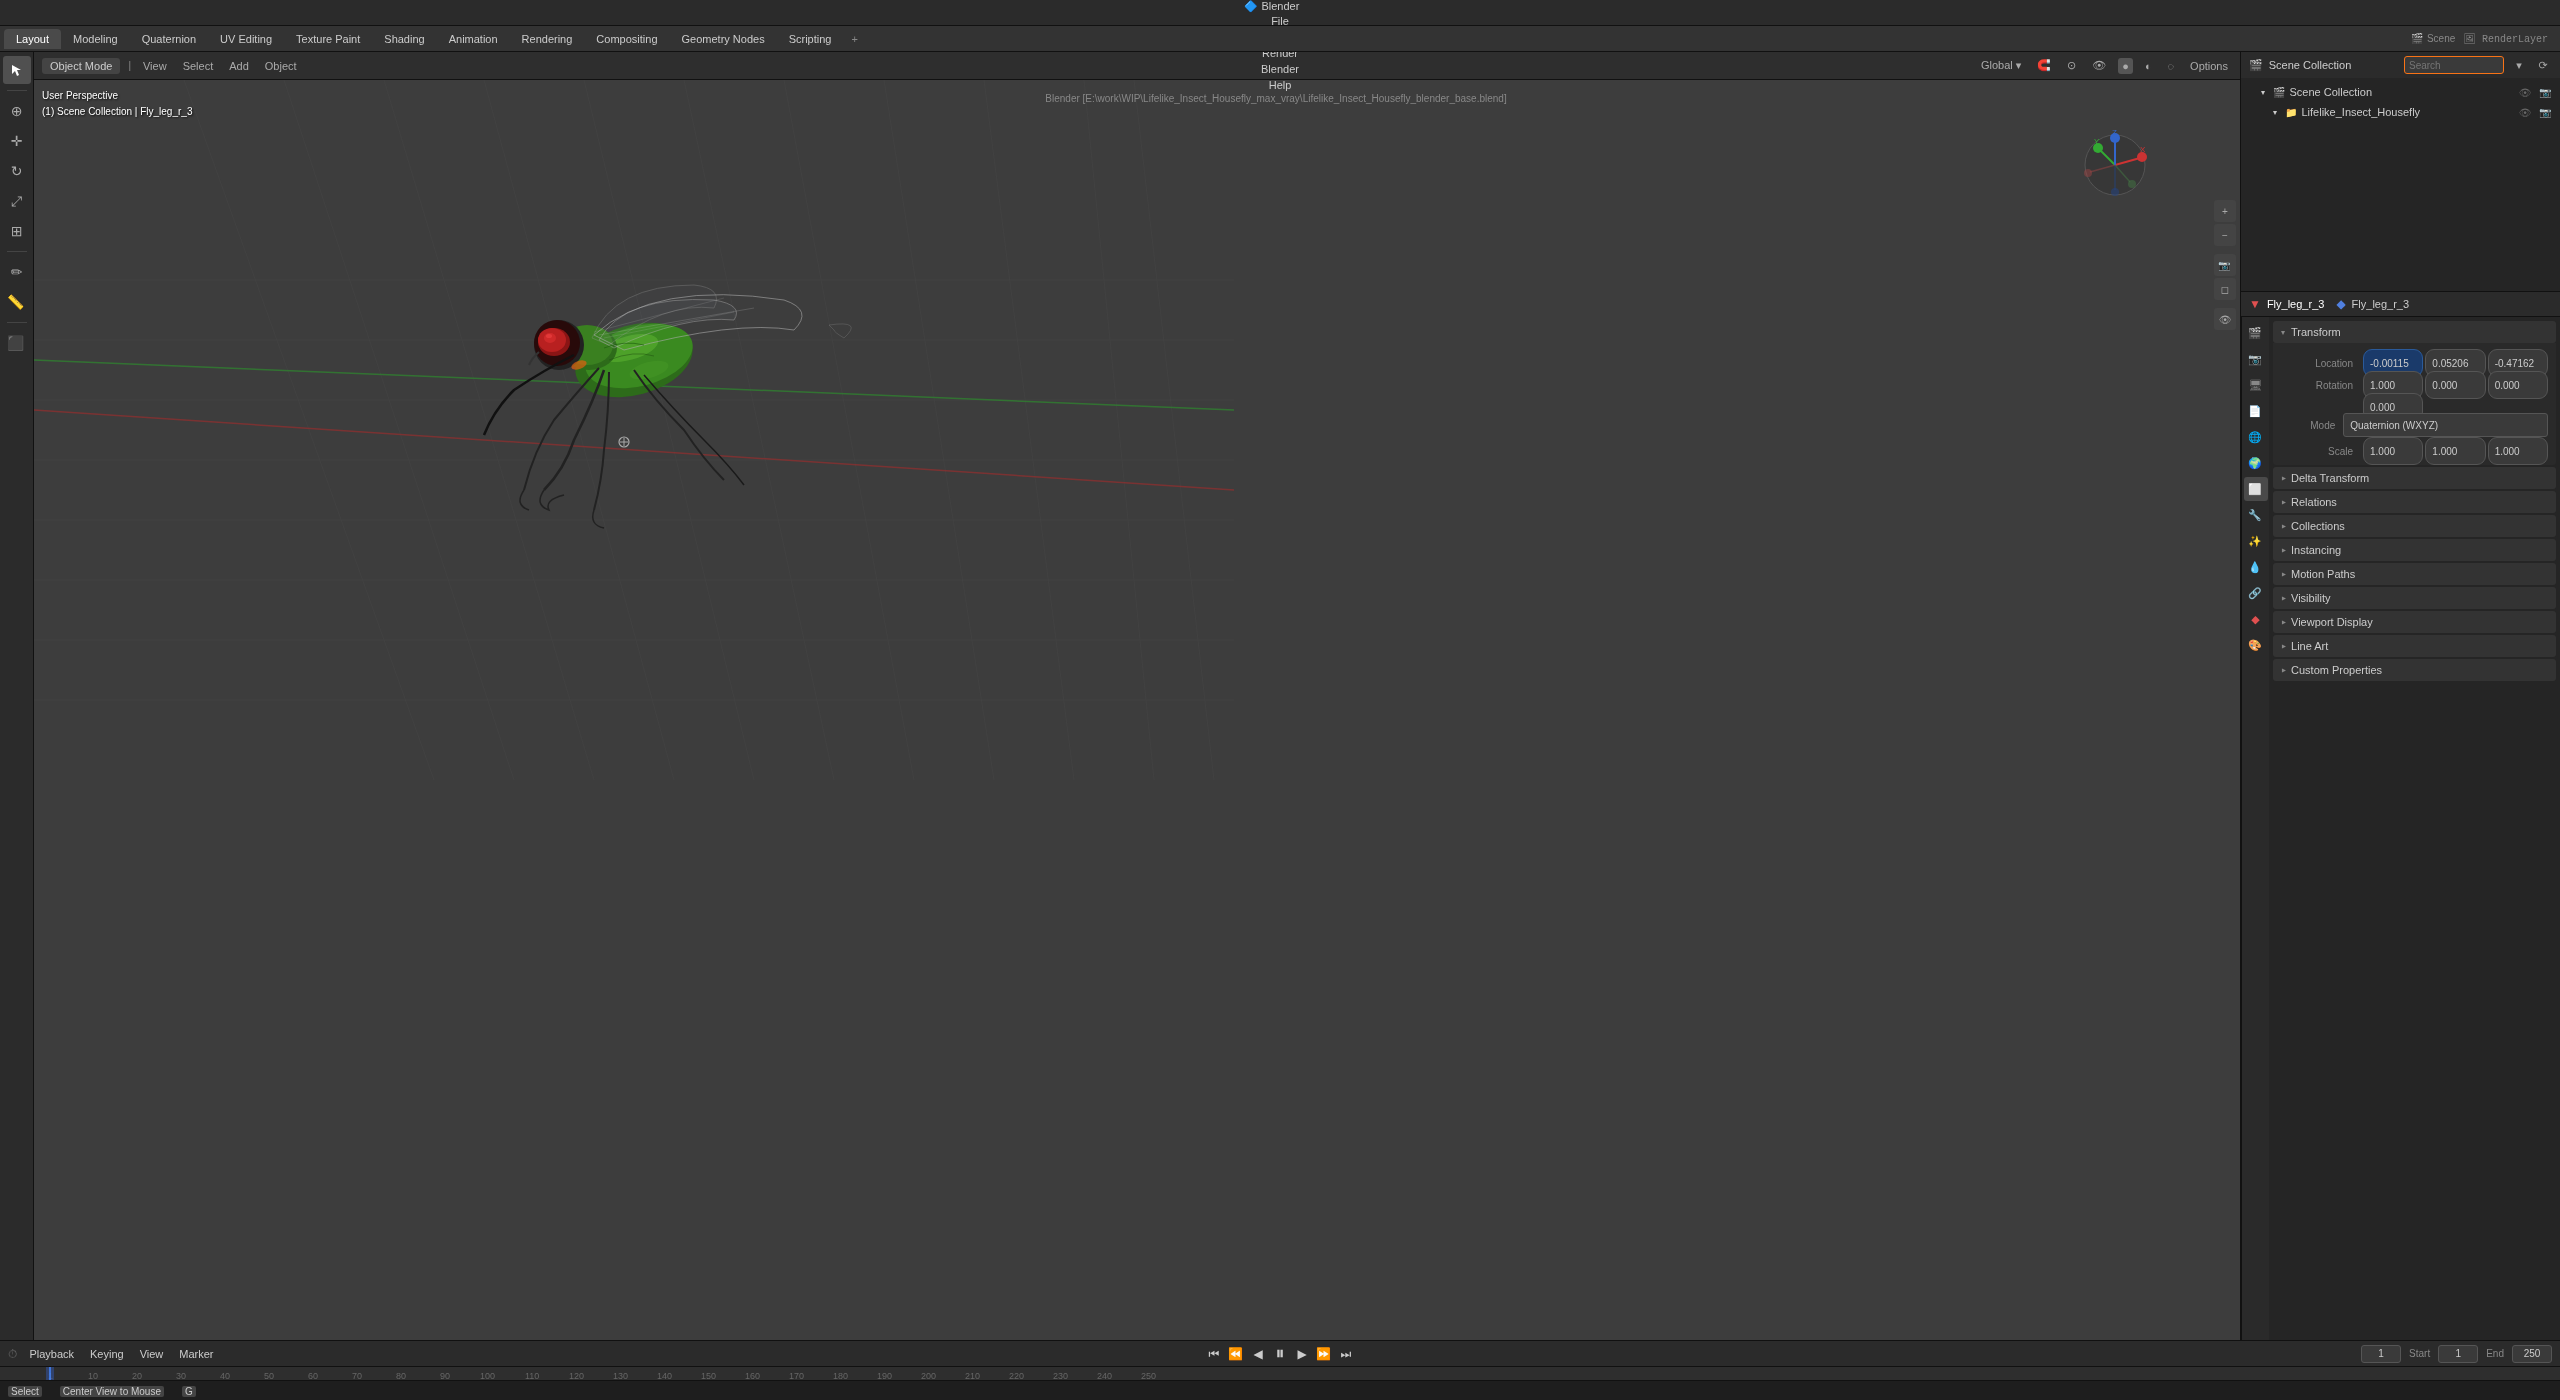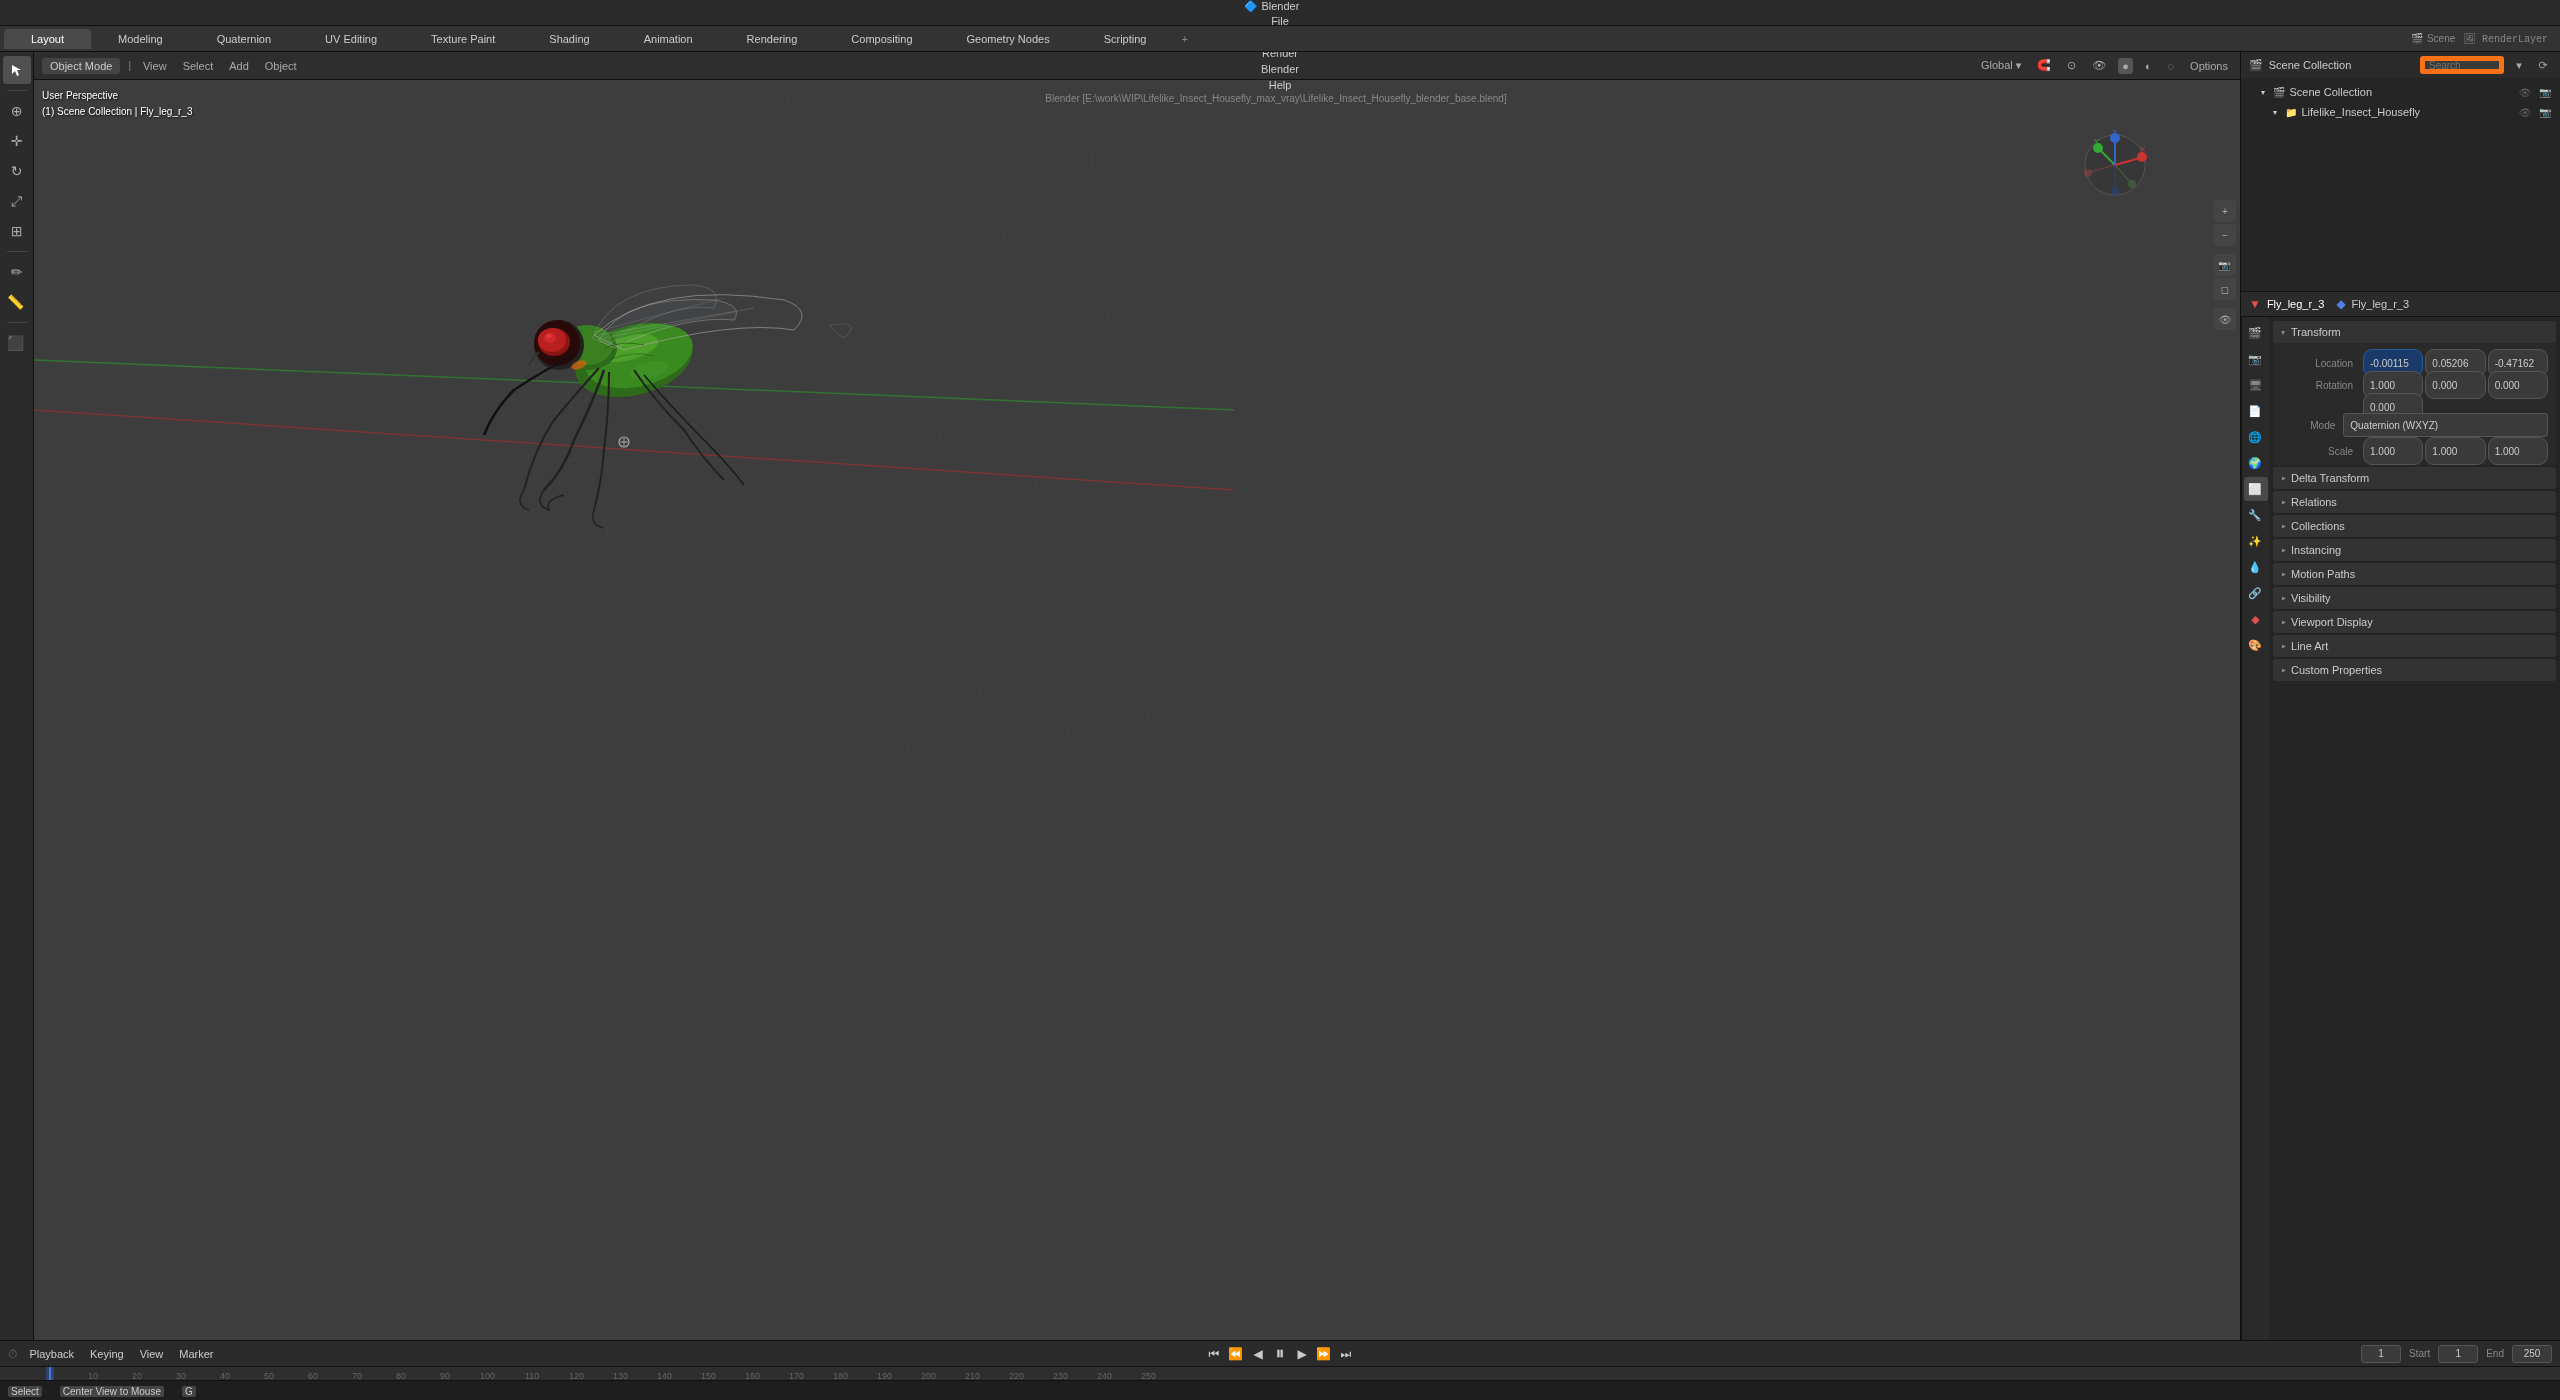--- a/index.html
+++ b/index.html
@@ -45,21 +45,21 @@
       top: 26px; left: 0; right: 0;
       height: 26px;
       background: #333;
       display: flex;
       align-items: center;
       padding: 0 4px;
       z-index: 100;
       border-bottom: 1px solid #111;
     }
     .workspace-tab {
-      padding: 4px 27px;
+      padding: 4px 12px;
       font-size: 11px;
       color: #ccc;
       cursor: pointer;
       border-radius: 4px 4px 0 0;
     }
     .workspace-tab.active {
       background: #4a4a4a;
       color: #fff;
     }
     .tab-plus {
@@ -205,24 +205,24 @@
     .panel-header {
       height: 26px;
       background: #2b2b2b;
       display: flex;
       align-items: center;
       padding: 0 8px;
       gap: 6px;
       border-bottom: 1px solid #111;
     }
     .panel-search {
-      width: 84px;
+      width: 100px;
       height: 18px;
       background: #3a3a3a;
-      border: 5px solid #f97316;
+      border: 1px solid #f97316;
       border-radius: 3px;
       color: #ccc;
       font-size: 10px;
       padding: 0 4px;
     }
     .panel-icon-btn {
       width: 18px;
       height: 18px;
       display: flex;
       align-items: center;

